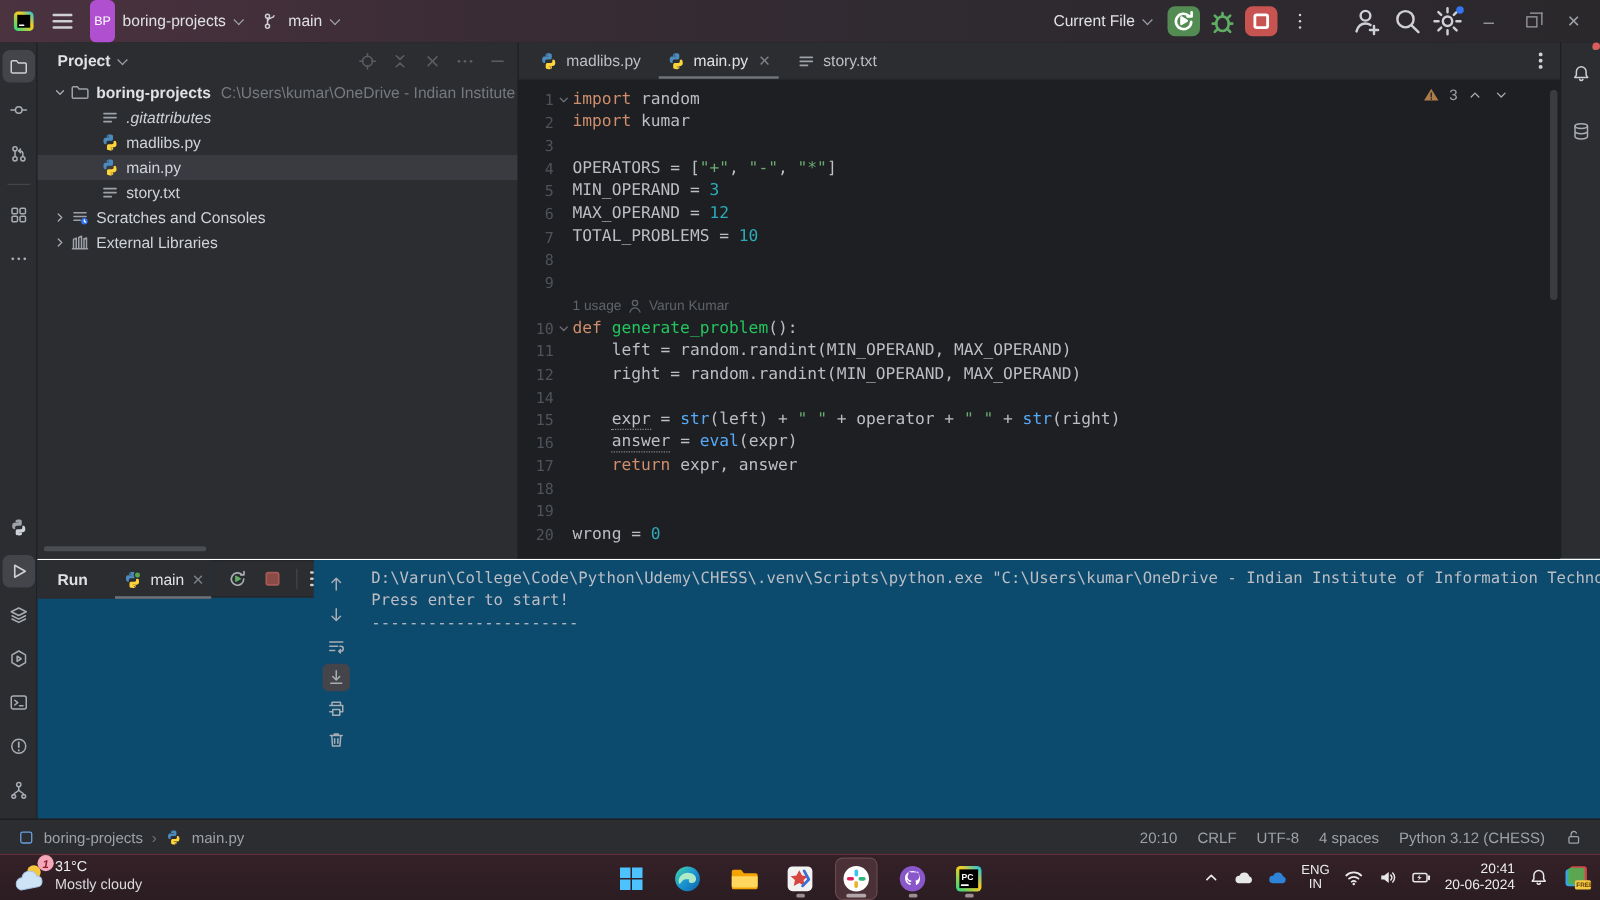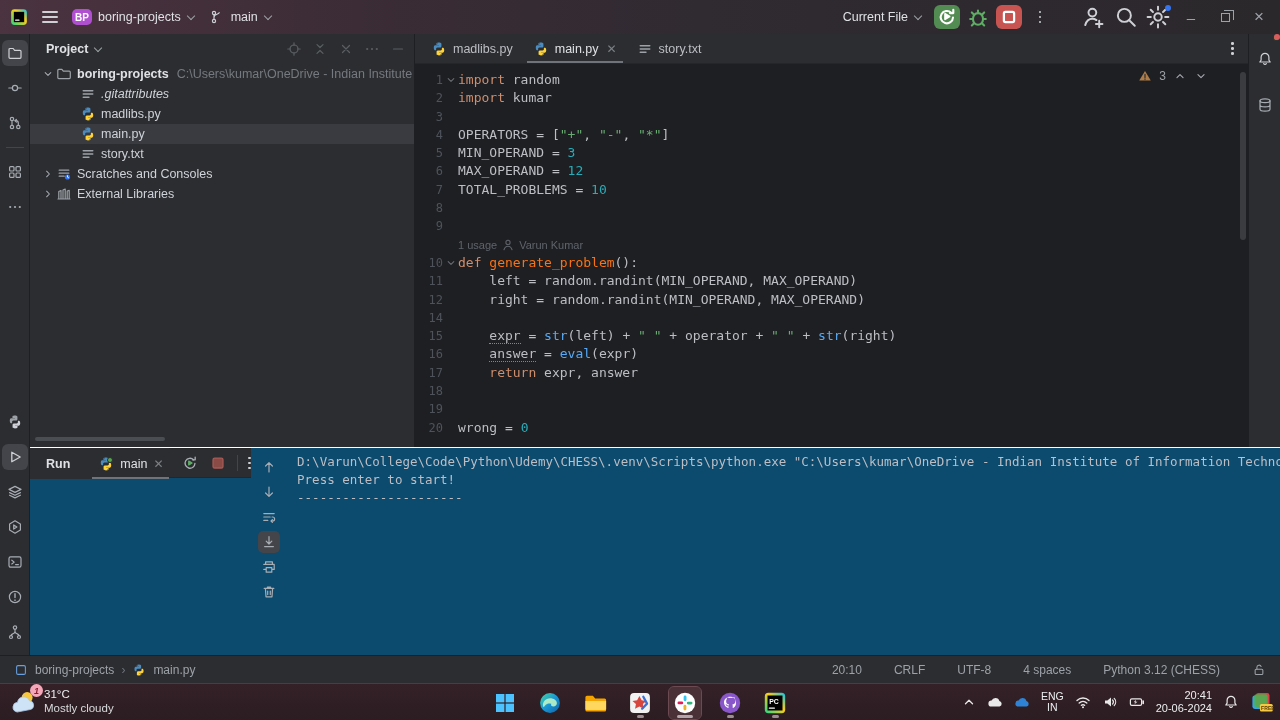--- a/index.html
+++ b/index.html
@@ -9,21 +9,21 @@
   .ic{display:inline-flex;align-items:center;justify-content:center;position:relative;flex:none}
   .ic svg{width:100%;height:100%;display:block}
   .i16{width:16px;height:16px}.i14{width:14px;height:14px}.i18{width:18px;height:18px}.i24{width:24px;height:24px}
 
   
   .titlebar{height:34px;display:flex;align-items:center;
     background:linear-gradient(90deg,#4b3340 0%,#3b2c35 28%,#302a31 55%,#2b282c 100%);}
   .tb-left{display:flex;align-items:center;gap:14px;padding-left:10px}
   .tb-group{display:flex;align-items:center;gap:6px;cursor:default}
   .tb-text{color:#dfe1e5;font-size:12.5px}
-  .badge-bp{width:20px;height:16px;border-radius:5px;background:#b050d0;color:#fff;font-weight:bold;
+  .badge-bp{width:20px;height:34px;border-radius:5px;background:#b050d0;color:#fff;font-weight:normal;
     font-size:10px;display:flex;align-items:center;justify-content:center}
   .hamburger{width:16px;height:12px;display:flex;flex-direction:column;justify-content:space-between}
   .hamburger i{height:1.8px;background:#ced0d6;border-radius:1px}
   .chev{width:8px;height:8px;position:relative}
   .chev::after{content:"";position:absolute;left:1px;top:0;width:5px;height:5px;
     border-right:1.4px solid #9da2a8;border-bottom:1.4px solid #9da2a8;transform:rotate(45deg)}
   .tb-spacer{flex:1}
   .tb-right{display:flex;align-items:center;gap:4px;padding-right:6px}
   .tb-btn{width:28px;height:26px;display:flex;align-items:center;justify-content:center;border-radius:5px}
   .btn-green{background:#538c52;width:26px;height:24px;border-radius:6px}
@@ -70,21 +70,21 @@
   .etab.active{color:#dfe1e5}
   .etab.active::after{content:"";position:absolute;left:4px;right:4px;bottom:0;height:2.5px;background:#6f737a}
   .etab .x{color:#7d8187;font-size:12px;margin-left:2px}
   .tab-kebab{margin-left:auto;margin-right:14px}
   .code{flex:1;background:#1e1f22;position:relative;overflow:hidden;padding-top:7px;
         font-family:"DejaVu Sans Mono","Liberation Mono",monospace;font-size:13px}
   .cl{display:flex;height:18.3px;line-height:18.3px;white-space:pre}
   .cl .ln{width:28px;text-align:right;color:#4e535b;flex:none;font-size:12px}
   .cl .fold{width:15px;flex:none;display:flex;align-items:center;justify-content:center}
   .cl .src{flex:1;min-width:0}
-  .tk-k{color:#cf8e6d}.tk-s{color:#6aab73}.tk-n{color:#2aacb8}.tk-f{color:#f97316}
+  .tk-k{color:#cf8e6d}.tk-s{color:#6aab73}.tk-n{color:#2aacb8}.tk-f{color:#22c55e}
   .tk-b{color:#57aaf7}.tk-p{color:#bcbec4}
   .tk-u{color:#bcbec4;border-bottom:1px dotted #81858d}
   .hintline{color:#5f646b;font-family:"Liberation Sans",sans-serif;font-size:11px;display:flex;align-items:center;gap:4px;padding-left:43px;height:18.3px}
   .inspect{position:absolute;top:5px;right:40px;display:flex;align-items:center;gap:7px;color:#9da2a8;
            font-family:"Liberation Sans",sans-serif;font-size:12px}
   .vscroll{position:absolute;right:2px;top:8px;width:6px;height:168px;background:#4a4d52;opacity:.65;border-radius:3px}
 
   .stripe-right{width:32px;border-left:1px solid #1e1f22;gap:20px;padding-top:12px}
 
   
@@ -100,21 +100,21 @@
   .g-ic{width:22px;height:22px;border-radius:5px;display:flex;align-items:center;justify-content:center}
   .g-ic.active{background:#43454a}
   .console{flex:1;font-family:"DejaVu Sans Mono","Liberation Mono",monospace;font-size:12.5px;line-height:18.2px;
            padding:5px 0 0 10px;white-space:pre;overflow:hidden;color:#bcbec4}
   .run-hscroll{height:9px;position:relative}
   .run-hscroll i{position:absolute;left:42px;top:2px;width:828px;height:4px;background:#45474c;border-radius:2px}
 
   
   .statusbar{position:absolute;left:0;right:0;bottom:37px;height:28px;background:#2b2d30;border-top:1px solid #1e1f22;
              display:flex;align-items:center;padding:0 14px;font-size:12px;color:#9da2a8;gap:7px}
-  .sb-right{margin-left:auto;display:flex;align-items:center;gap:32px}
+  .sb-right{margin-left:auto;display:flex;align-items:center;gap:16px}
   .crumb-sep{color:#6f737a}
 
   
   .taskbar{position:absolute;left:0;right:0;bottom:0;height:37px;
     background:linear-gradient(#342127,#2b1d22);border-top:1px solid #63313c;display:flex;align-items:center;justify-content:center}
   .weather{position:absolute;left:8px;top:3px;display:flex;align-items:center;gap:6px;color:#eceef0}
   .weather .t1{font-size:11.5px;line-height:14px}
   .weather .t2{font-size:11.5px;line-height:14px;color:#d8dadc}
   .wbadge{position:absolute;top:-4px;right:-5px;width:13px;height:13px;border-radius:50%;background:#f4a7b9;color:#8c1d2f;
           font-size:9px;font-weight:bold;display:flex;align-items:center;justify-content:center}

